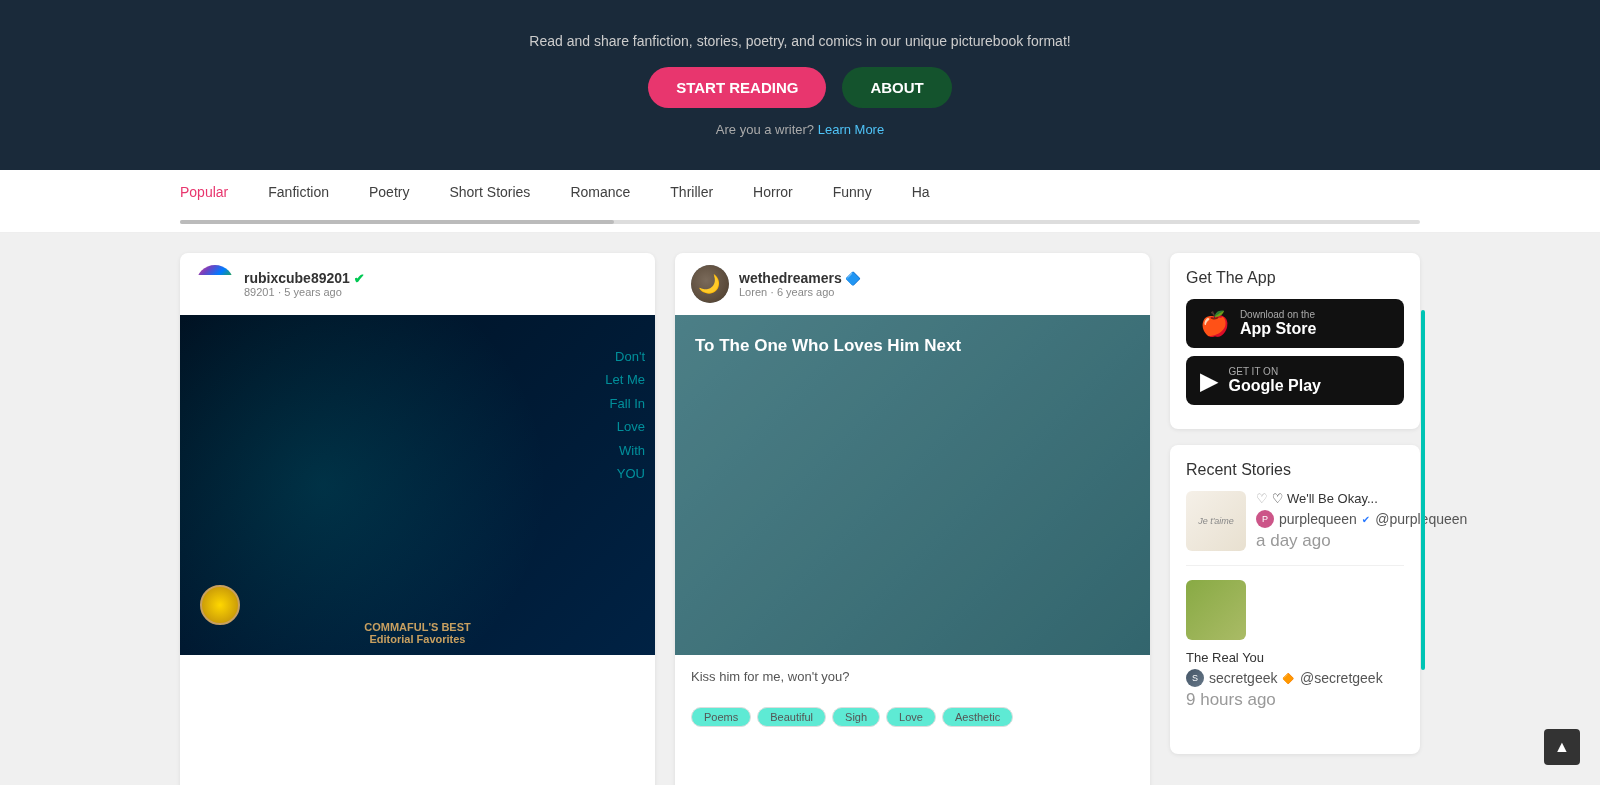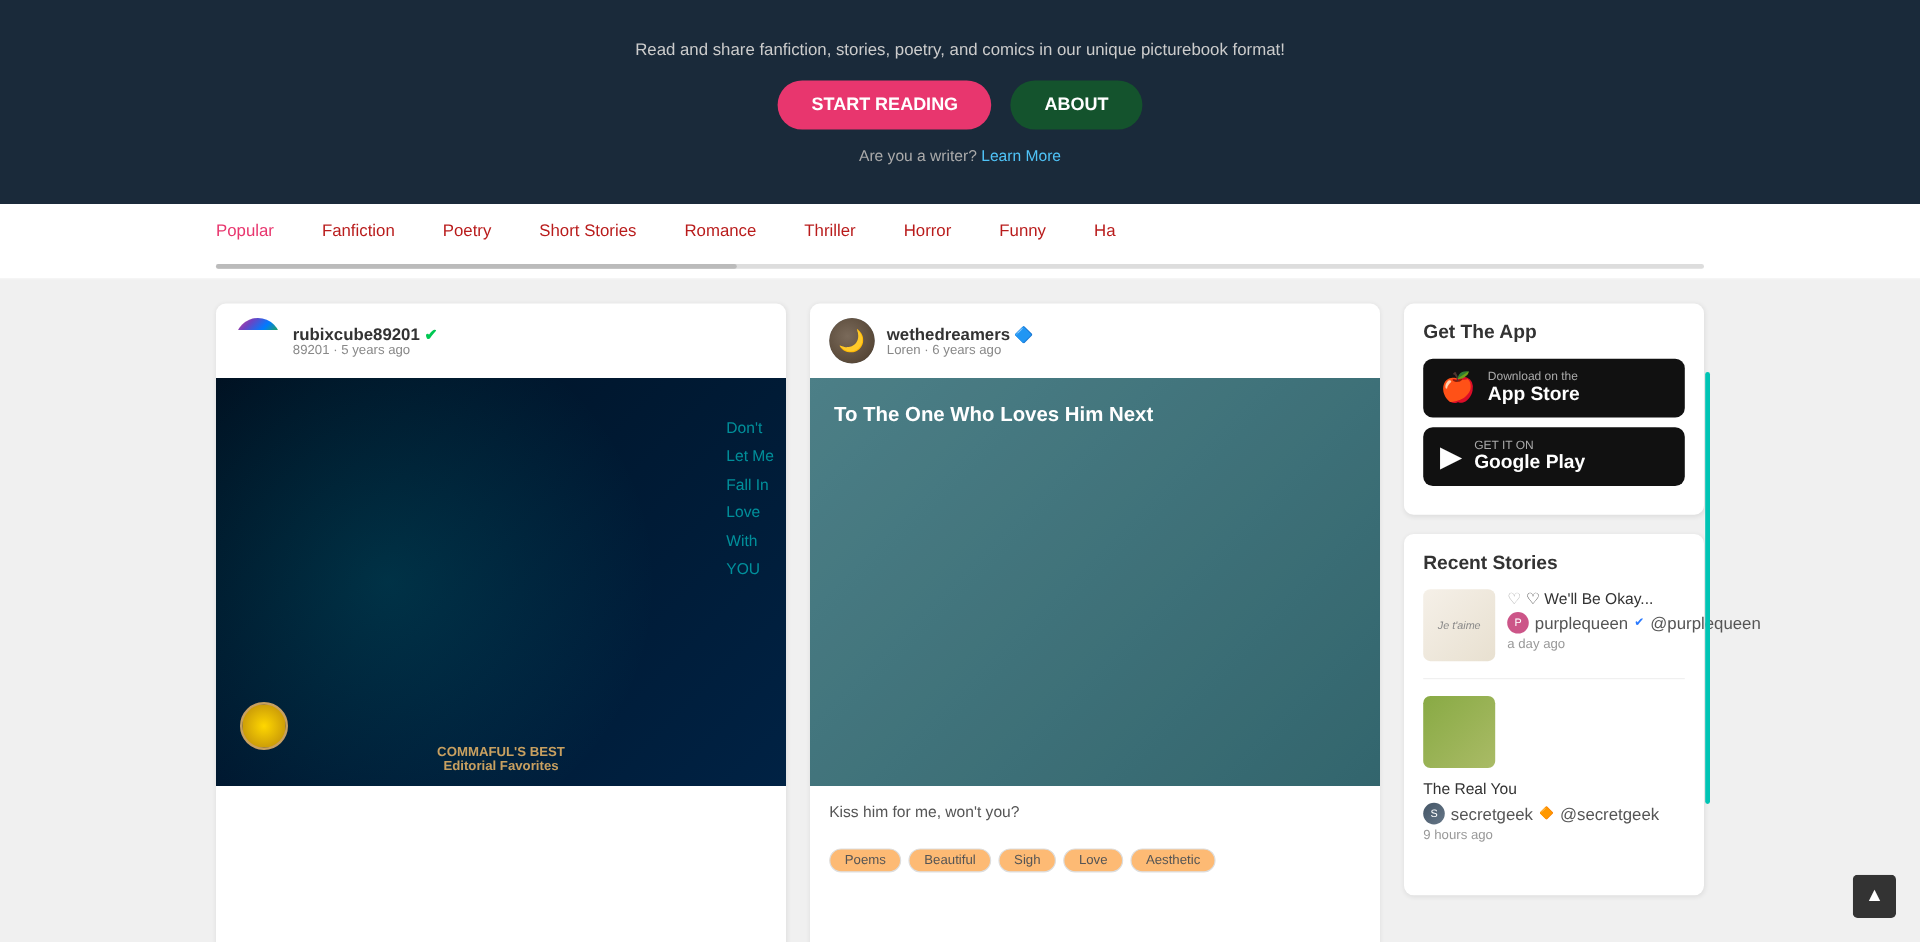--- a/index.html
+++ b/index.html
@@ -64,21 +64,21 @@
     }
     .nav-tabs {
       display: flex;
       gap: 40px;
       list-style: none;
       padding: 14px 0 0 0;
     }
     .nav-tabs li a {
       text-decoration: none;
       font-size: 14px;
-      color: #b91c1c;
+      color: #404040;
       padding-bottom: 12px;
       display: block;
     }
     .nav-tabs li.active a { color: #e8366e; }
     .nav-scroll-bar {
       height: 4px;
       background: #ddd;
       margin: 8px 0;
       border-radius: 2px;
       width: 100%;
@@ -211,21 +211,21 @@
       max-width: 55%;
       text-shadow: 0 2px 4px rgba(0,0,0,0.5);
     }
     .story-cover-1-side {
       position: absolute;
       right: 10px;
       top: 30px;
       color: rgba(0,220,220,0.6);
       font-size: 13px;
       font-weight: 300;
-      text-align: left;
+      text-align: right;
       line-height: 1.8;
     }
     .commaful-badge {
       position: absolute;
       bottom: 10px;
       left: 0;
       right: 0;
       text-align: center;
       color: #c8a060;
       font-size: 11px;
@@ -269,21 +269,21 @@
       color: #555;
       line-height: 1.5;
     }
     .story-tags {
       padding: 8px 16px 14px;
       display: flex;
       flex-wrap: wrap;
       gap: 6px;
     }
     .tag {
-      background: #fdba74;
+      background: #5eead4;
       border: 1px solid #ddd;
       border-radius: 15px;
       padding: 3px 12px;
       font-size: 11px;
       color: #555;
       cursor: pointer;
     }
 
     
     .sidebar {
@@ -292,21 +292,21 @@
     }
     .sidebar-section {
       background: white;
       border-radius: 8px;
       padding: 16px;
       margin-bottom: 16px;
       box-shadow: 0 1px 4px rgba(0,0,0,0.08);
     }
     .sidebar-title {
       font-size: 16px;
-      font-weight: 700;
+      font-weight: 400;
       color: #333;
       margin-bottom: 12px;
     }
     .app-btn {
       display: flex;
       align-items: center;
       gap: 10px;
       background: #111;
       color: white;
       border-radius: 8px;
@@ -389,21 +389,21 @@
       background: linear-gradient(135deg, #445566, #667788);
     }
     .recent-username {
       font-size: 14px;
       color: #555;
       font-weight: 500;
     }
     .recent-verified { font-size: 10px; color: #2979ff; }
     .recent-verified-gold { font-size: 10px; color: #ffc107; }
     .recent-time {
-      font-size: 11px;
+      font-size: 17px;
       color: #999;
     }
 
     
     .scroll-up-btn {
       position: fixed;
       bottom: 20px;
       right: 20px;
       background: #333;
       color: white;

